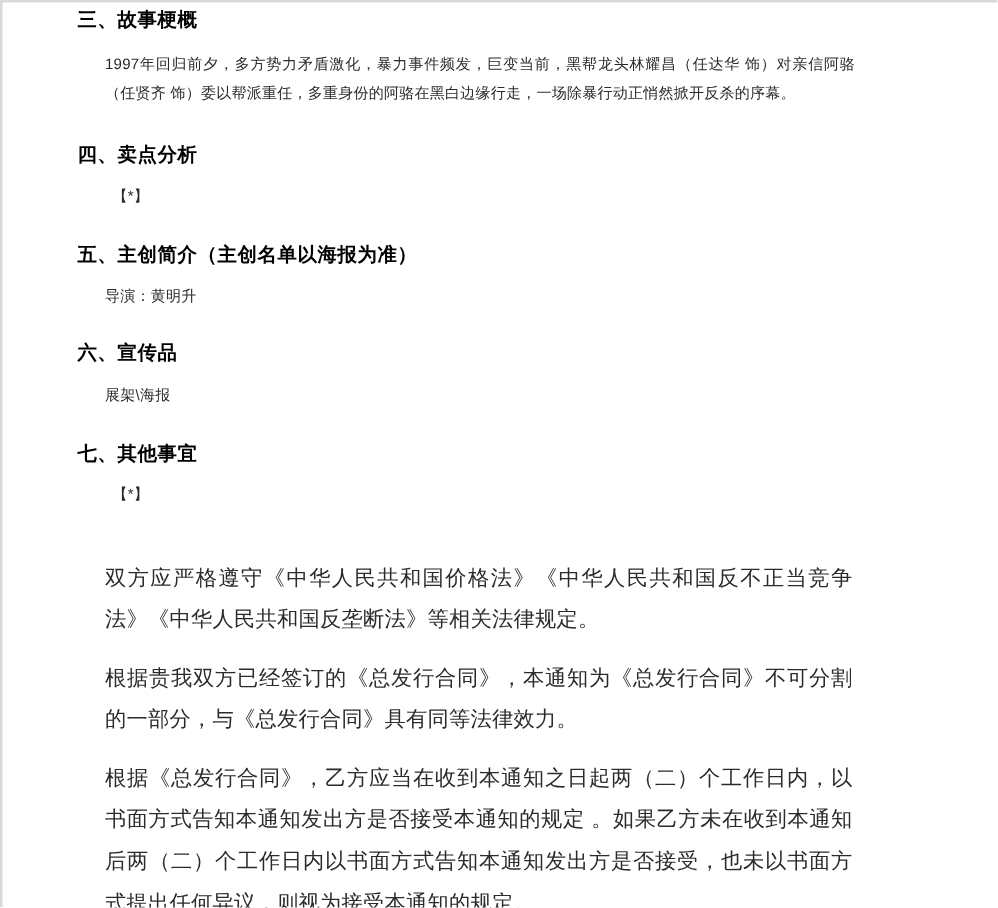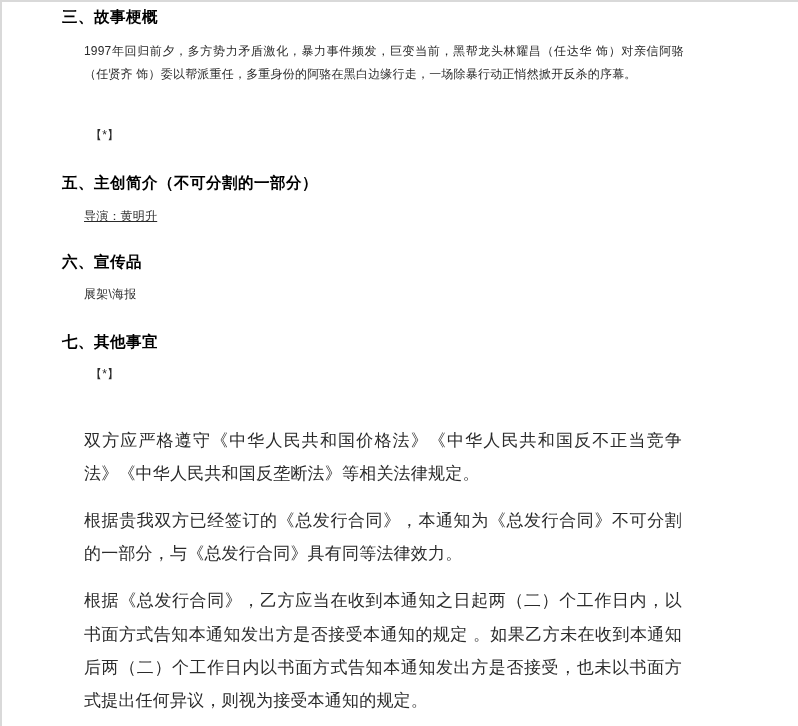--- a/index.html
+++ b/index.html
@@ -64,21 +64,20 @@
   .p-synopsis {
     margin: 12px 0 0 22px;
     padding-right: 8px;
   }
   .p-bracket {
     margin: 10px 0 0 28px;
   }
   .p-credit {
     margin: 11px 0 0 22px;
     line-height: 1.85;
-    text-decoration: underline;
   }
   .p-promo {
     margin: 11px 0 0 22px;
   }
   .gap-lg { height: 26px; }
   .gap-md { height: 22px; }
   .legal {
     margin: 14px 0 0 22px;
     padding-right: 10px;
   }
@@ -102,27 +101,28 @@
   <div class="left-rule"></div>
 
   <div class="sec-block">
     <h2 class="section">三、故事梗概</h2>
     <p class="body-text p-synopsis">1997年回归前夕，多方势力矛盾激化，暴力事件频发，巨变当前，黑帮龙头林耀昌（任达华 饰）对亲信阿骆（任贤齐 饰）委以帮派重任，多重身份的阿骆在黑白边缘行走，一场除暴行动正悄然掀开反杀的序幕。</p>
   </div>
 
   <div class="gap-lg"></div>
 
   <div class="sec-block">
+    <h2 class="section">四、卖点分析</h2>
     <p class="body-text p-bracket">【*】</p>
   </div>
 
   <div class="gap-md"></div>
 
   <div class="sec-block">
-    <h2 class="section">五、主创简介（不可分割的一部分）</h2>
+    <h2 class="section">五、主创简介（主创名单以海报为准）</h2>
     <p class="body-text p-credit">导演：黄明升</p>
   </div>
 
   <div class="gap-md"></div>
 
   <div class="sec-block">
     <h2 class="section">六、宣传品</h2>
     <p class="body-text p-promo">展架\海报</p>
   </div>
 

